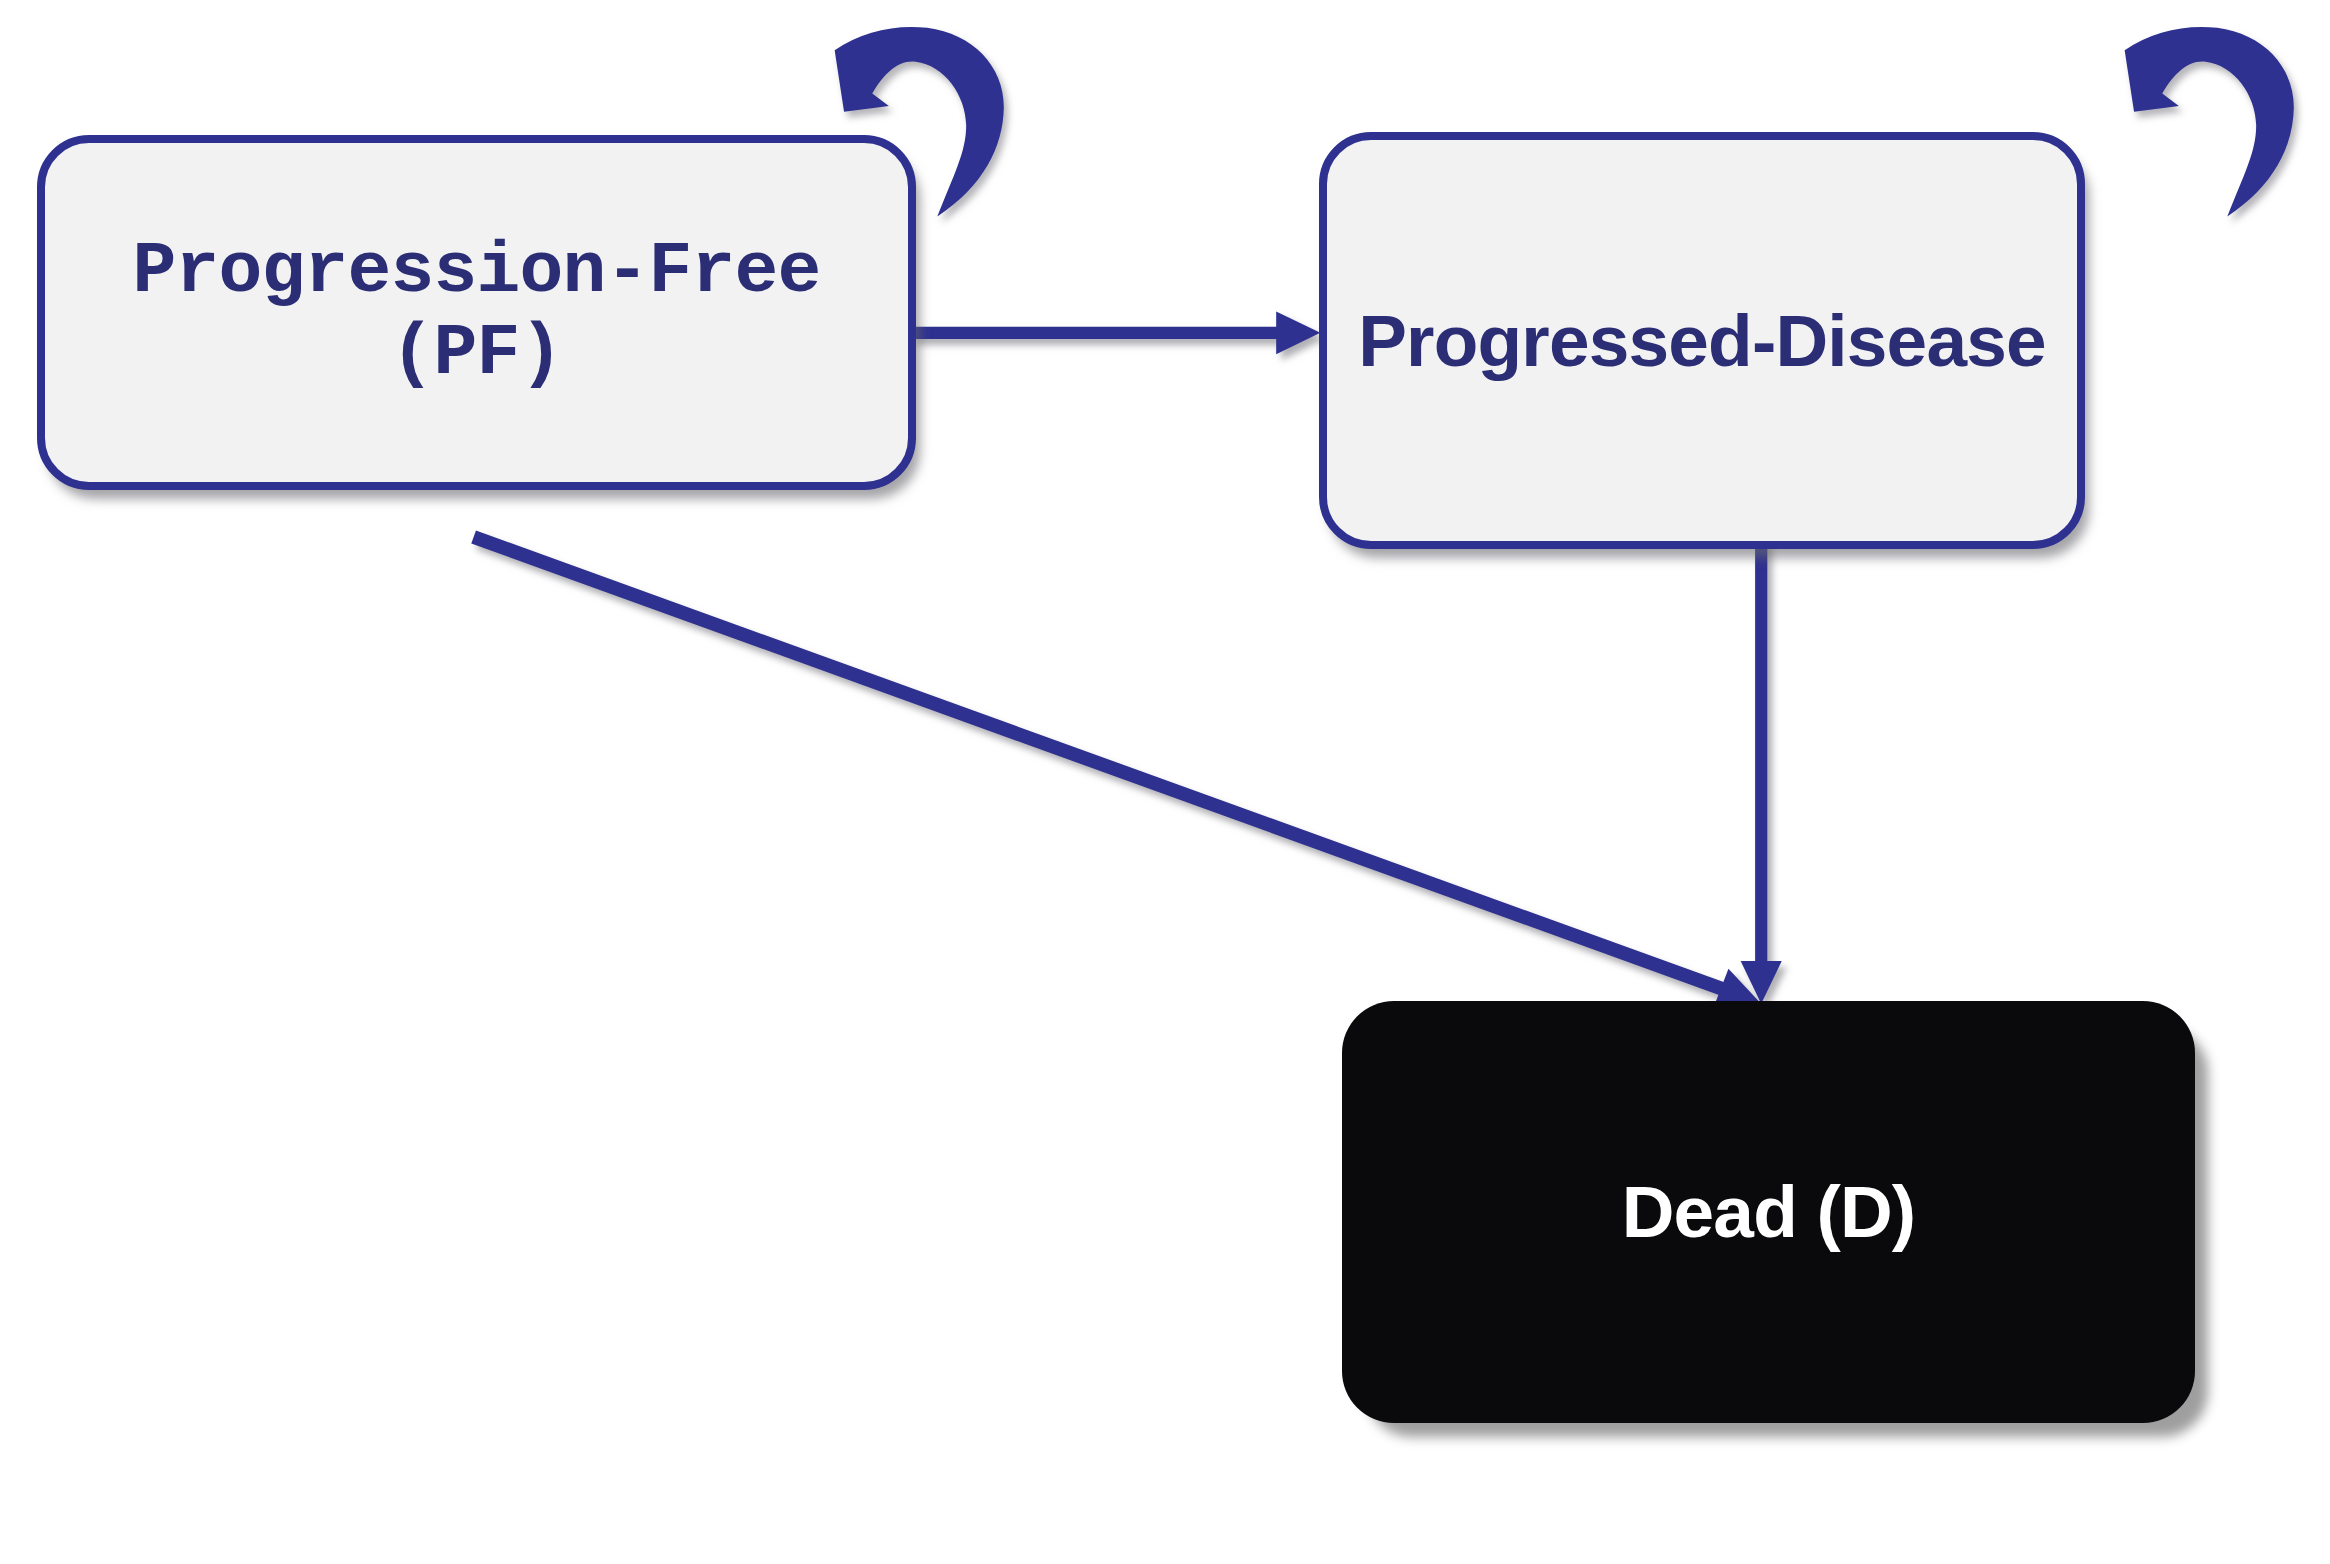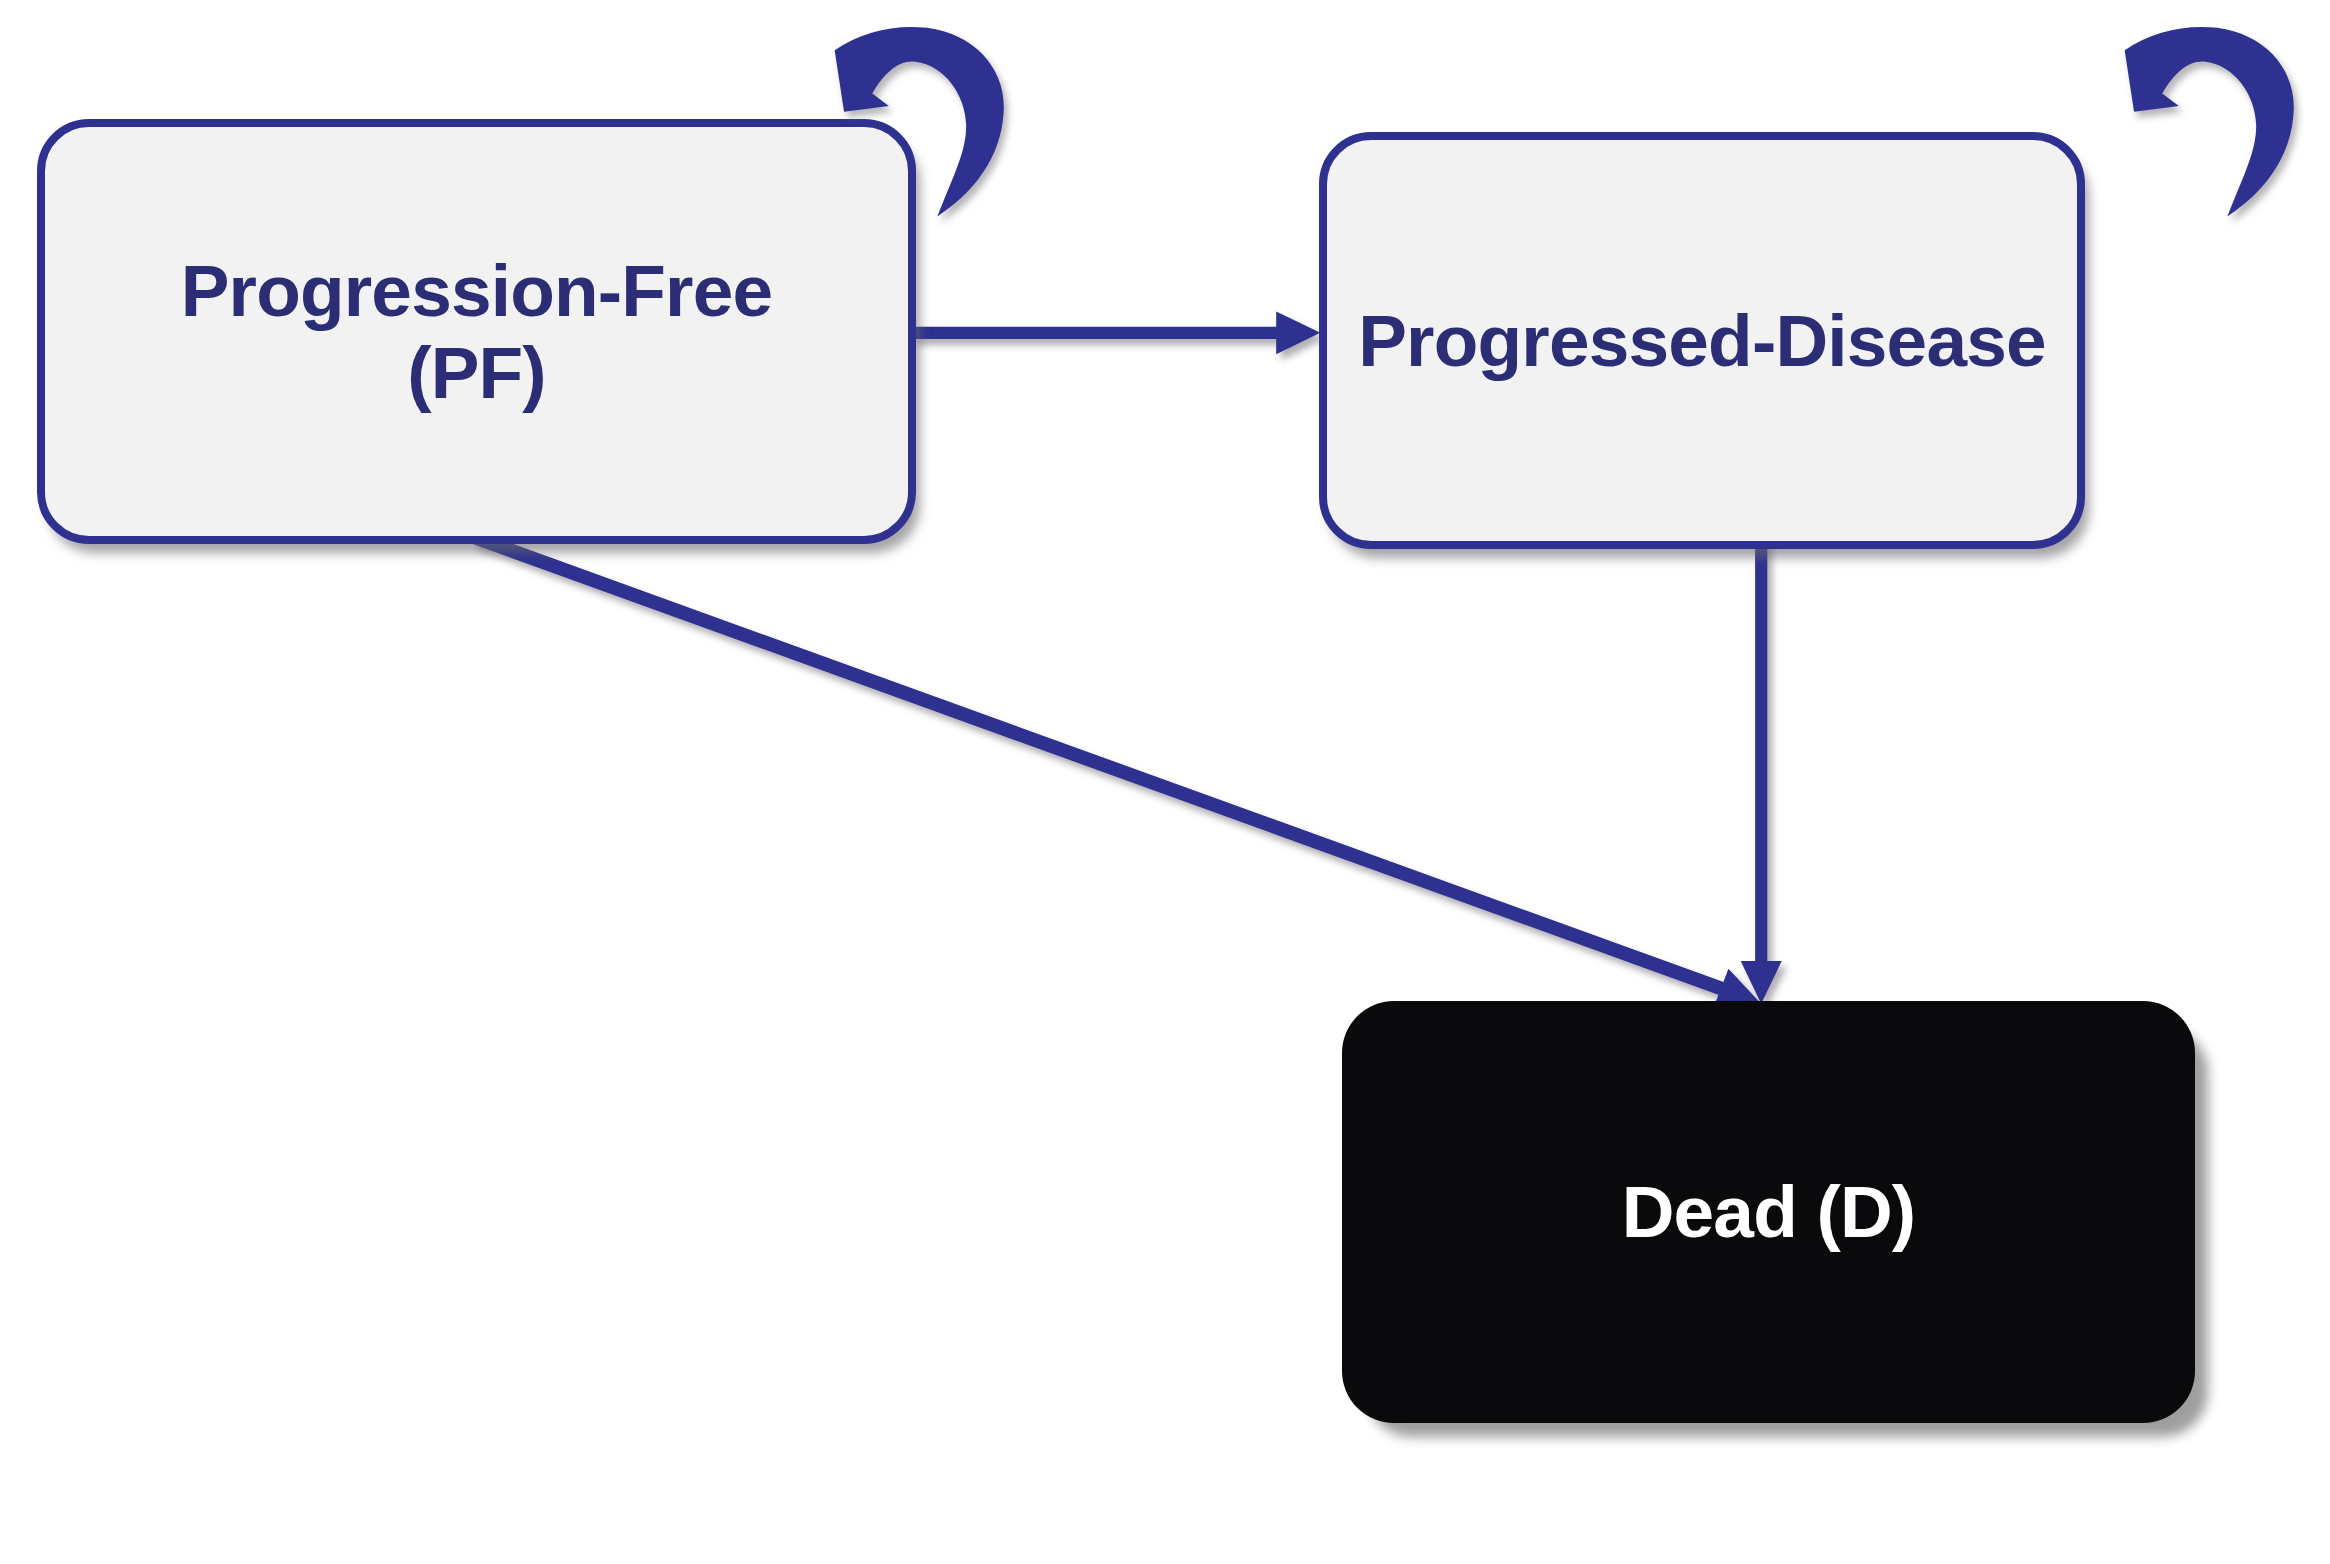--- a/index.html
+++ b/index.html
@@ -96,21 +96,21 @@
     <g>
       <line class="arrow-line" x1="2313" y1="708" x2="2313" y2="1266" stroke-width="16"></line>
       <polygon class="arrow-head" points="2313,1318 2286,1262 2340,1262"></polygon>
     </g>
     <g>
       <line class="arrow-line" x1="622" y1="705" x2="2266" y2="1300" stroke-width="18"></line>
       <polygon class="arrow-head" points="2312,1317 2250,1324 2270,1272"></polygon>
     </g>
   </svg>
 
-  <div class="state-box alive" style="left:37px; top:119px; width:879px; height:425px;">
+  <div class="state-box alive" style="left:37px; top:135px; width:879px; height:355px;font-family:Liberation Mono, monospace;">
     <div class="state-label">
       <div>Progression-Free</div>
       <div>(PF)</div>
     </div>
   </div>
 
   <div class="state-box alive" style="left:1319px; top:132px; width:766px; height:417px;">
     <div class="state-label">
       <div>Progressed-Disease</div>
     </div>

